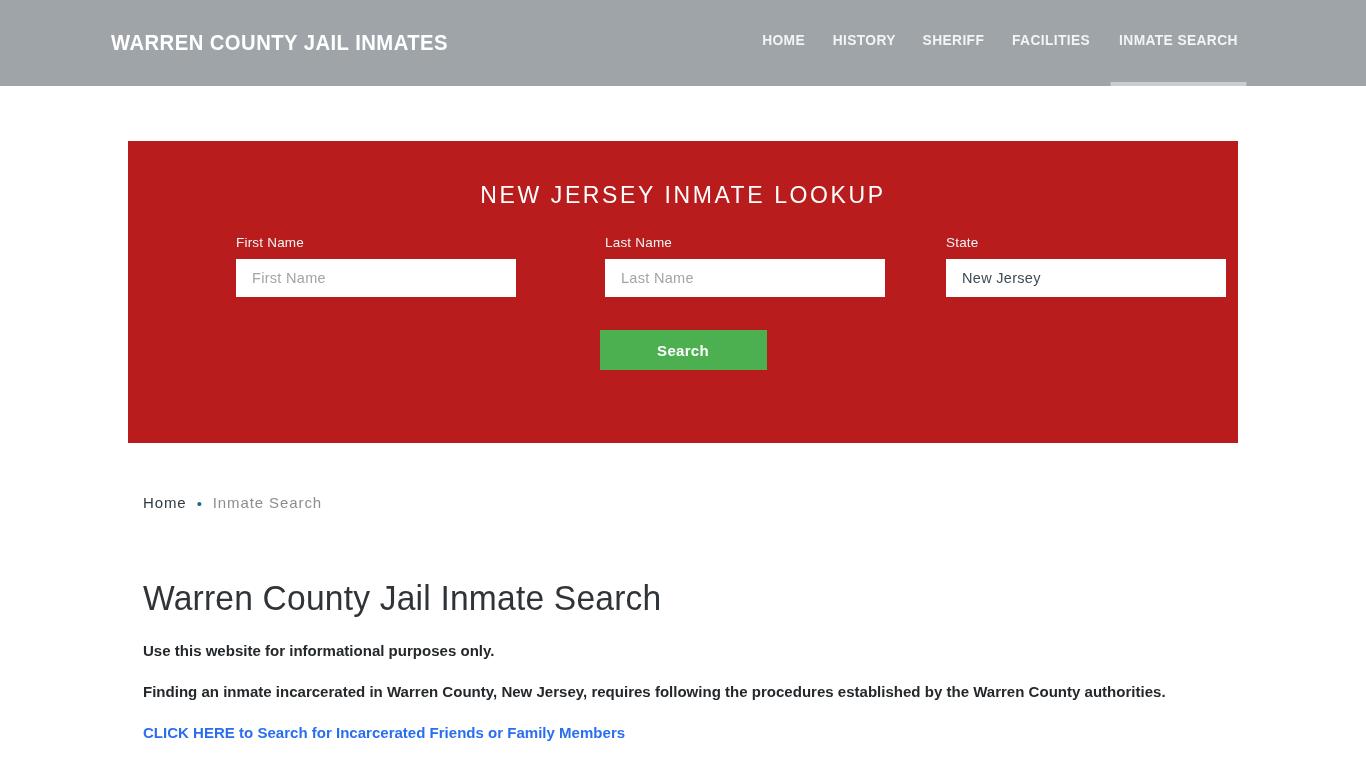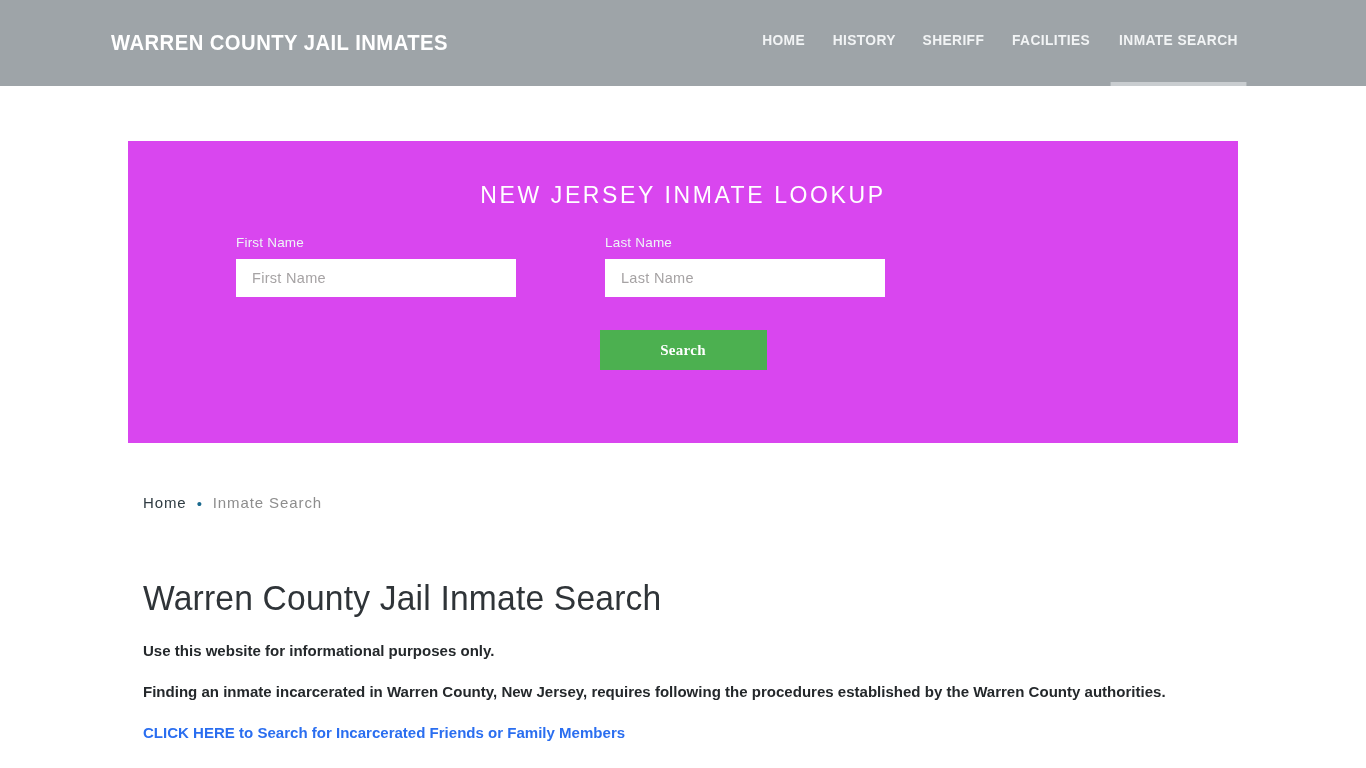--- a/index.html
+++ b/index.html
@@ -75,21 +75,21 @@
     background: #c9cdd0;
   }
 
   
   .lookup-panel {
     position: absolute;
     left: 128px;
     top: 141px;
     width: 1110px;
     height: 302px;
-    background: #d946ef;
+    background: #b91c1c;
   }
   .lookup-title {
     text-align: center;
     color: #ffffff;
     font-size: 23px;
     font-weight: normal;
     letter-spacing: 2.6px;
     text-transform: uppercase;
     margin: 0;
     padding-top: 41px;
@@ -143,21 +143,21 @@
     display: inline-block;
     width: 167px;
     height: 40px;
     background: #4cb050;
     border: none;
     color: #ffffff;
     font-size: 15px;
     font-weight: bold;
     letter-spacing: 0.3px;
     cursor: pointer;
-    font-family: Liberation Serif, serif;
+    font-family: Liberation Sans, sans-serif;
   }
 
   
   .content {
     position: absolute;
     left: 143px;
     top: 490px;
     width: 1100px;
   }
   .breadcrumb {
@@ -255,20 +255,24 @@
     <div class="field field-first">
       <label class="field-label">First Name</label>
       <input class="field-input" type="text" placeholder="First Name" style="">
     </div>
 
     <div class="field field-last">
       <label class="field-label">Last Name</label>
       <input class="field-input" type="text" placeholder="Last Name" style="">
     </div>
 
+    <div class="field field-state">
+      <label class="field-label">State</label>
+      <input class="field-input" type="text" value="New Jersey" style="">
+    </div>
 
   </div>
 
   <div class="search-btn-wrap">
     <button class="search-btn">Search</button>
   </div>
 </section>
 
 <main class="content">
 

